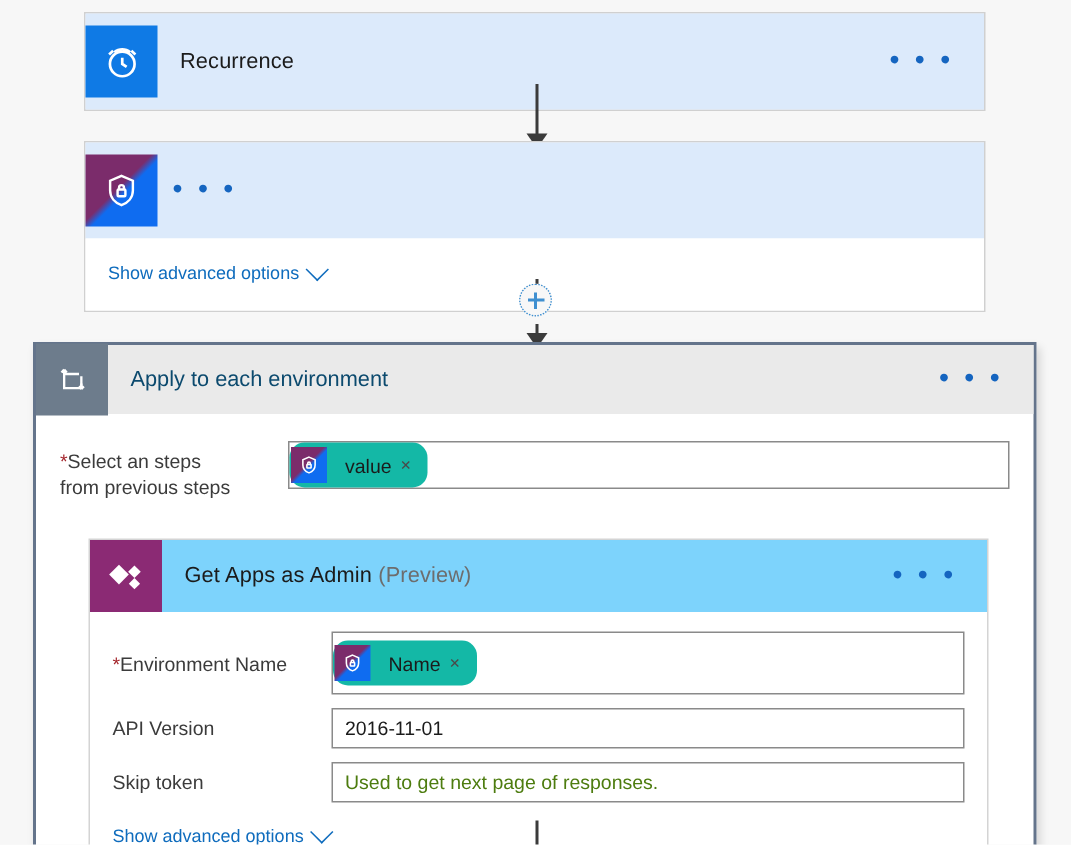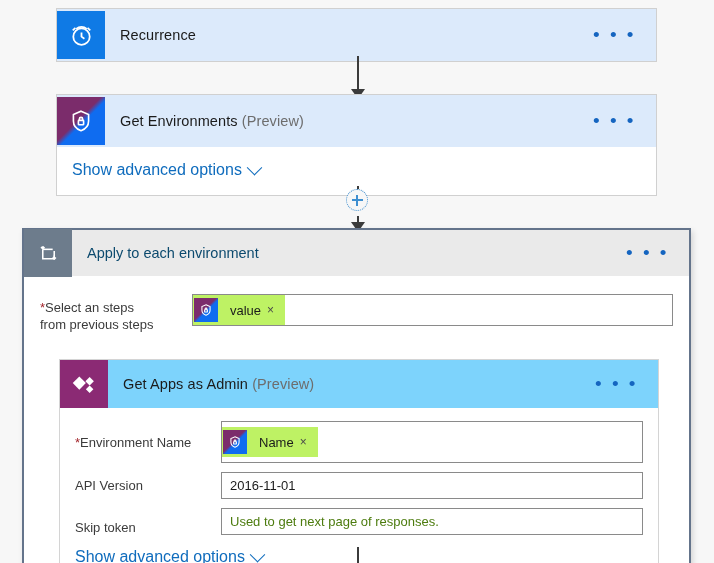--- a/index.html
+++ b/index.html
@@ -14,21 +14,21 @@
 
   
   .card {
     position: absolute;
     background: #ffffff;
     border: 1px solid #d0d0d0;
   }
   .card-header {
     display: flex;
     align-items: center;
-    height: 52px;
+    height: 64px;
     background: #dceafb;
   }
   .card-icon {
     width: 48px; height: 48px;
     flex: 0 0 48px;
     position: relative;
     display: flex; align-items: center; justify-content: center;
     overflow: hidden;
   }
   .card-title {
@@ -46,21 +46,21 @@
     color: #1565c0;
     font-size: 19px;
     letter-spacing: 2.5px;
     line-height: 10px;
     user-select: none;
   }
   .card-body { background: #fff; padding: 12px 20px 14px 20px; }
 
   .adv-link {
     color: #0f6cbd;
-    font-size: 16px;
+    font-size: 12px;
     display: inline-flex;
     align-items: center;
     gap: 7px;
     cursor: pointer;
     white-space: nowrap;
   }
   .chev {
     display: inline-block;
     width: 11px; height: 11px;
     border-right: 1.4px solid #0f6cbd;
@@ -133,22 +133,23 @@
     flex: 1 1 auto;
     border: 1px solid #8a8a8a;
     background: #fff;
     height: 32px;
     display: flex; align-items: center;
     padding: 0;
   }
   .token {
     display: inline-flex; align-items: center;
     height: 30px;
-    background: #bef264;
+    background: #14b8a6;
     max-width: 100%;
+    border-radius: 10px;
   }
   .token-ico {
     width: 24px; height: 24px;
     margin: 0 0 0 1px;
     flex: 0 0 24px;
     display: flex; align-items: center; justify-content: center;
     background: linear-gradient(135deg, #7b2c6b 0%, #7b2c6b 46%, #0f6cf0 54%, #0f6cf0 100%);
   }
   .token-text {
     font-size: 13px; color: #1b1b1b;
@@ -215,24 +216,20 @@
   </div>
 
   <div class="card" id="card-get-environments" style="left:56px; top:94px; width:601px;">
     <div class="card-header">
       <div class="card-icon ico-split">
         <svg width="26" height="26" viewBox="0 0 24 24" fill="none" stroke="#ffffff" stroke-width="1.5">
           <path d="M12 3 L19 6 V12 C19 16.4 15.9 19.6 12 21 C8.1 19.6 5 16.4 5 12 V6 Z"></path>
           <rect x="9.6" y="11.4" width="4.8" height="4.1" rx="0.6"></rect>
           <path d="M10.5 11.4 V10.2 A1.5 1.5 0 0 1 13.5 10.2 V11.4"></path>
         </svg>
-      </div>
-      <div class="card-title">
-        <span>Get Environments</span>
-        <span class="preview">(Preview)</span>
       </div>
       <div class="ellipsis">• • •</div>
     </div>
     <div class="card-body" style="padding:14px 0 16px 15px;">
       <span class="adv-link">
         <span>Show advanced options</span>
         <span class="chev"></span>
       </span>
     </div>
   </div>
@@ -325,21 +322,21 @@
         <div class="field-row">
           <div class="field-label">
             <span>API Version</span>
           </div>
           <div class="field-box">
             <span class="field-value">2016-11-01</span>
           </div>
         </div>
 
         
-        <div class="field-row" style="margin-bottom:13px;align-items:flex-end;">
+        <div class="field-row" style="margin-bottom:13px;">
           <div class="field-label">
             <span>Skip token</span>
           </div>
           <div class="field-box">
             <span class="field-placeholder">Used to get next page of responses.</span>
           </div>
         </div>
 
         <span class="adv-link">
           <span>Show advanced options</span>

